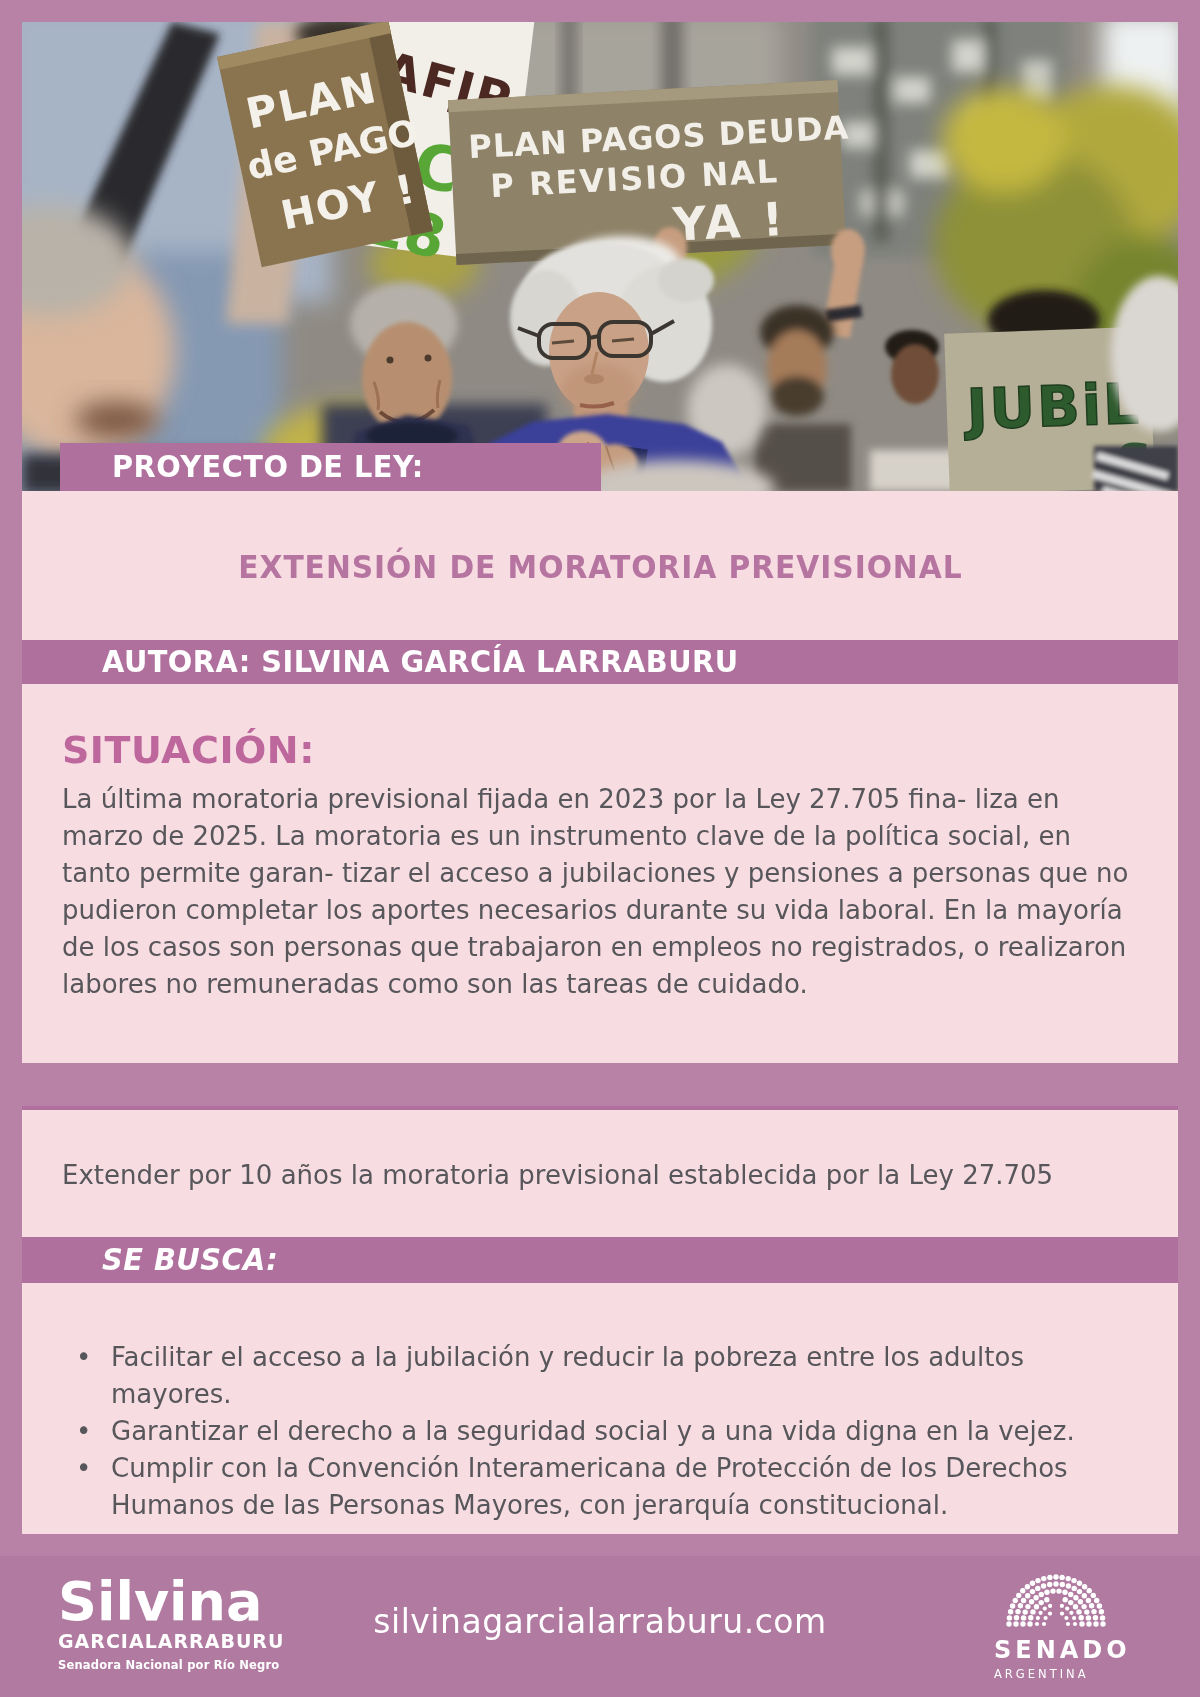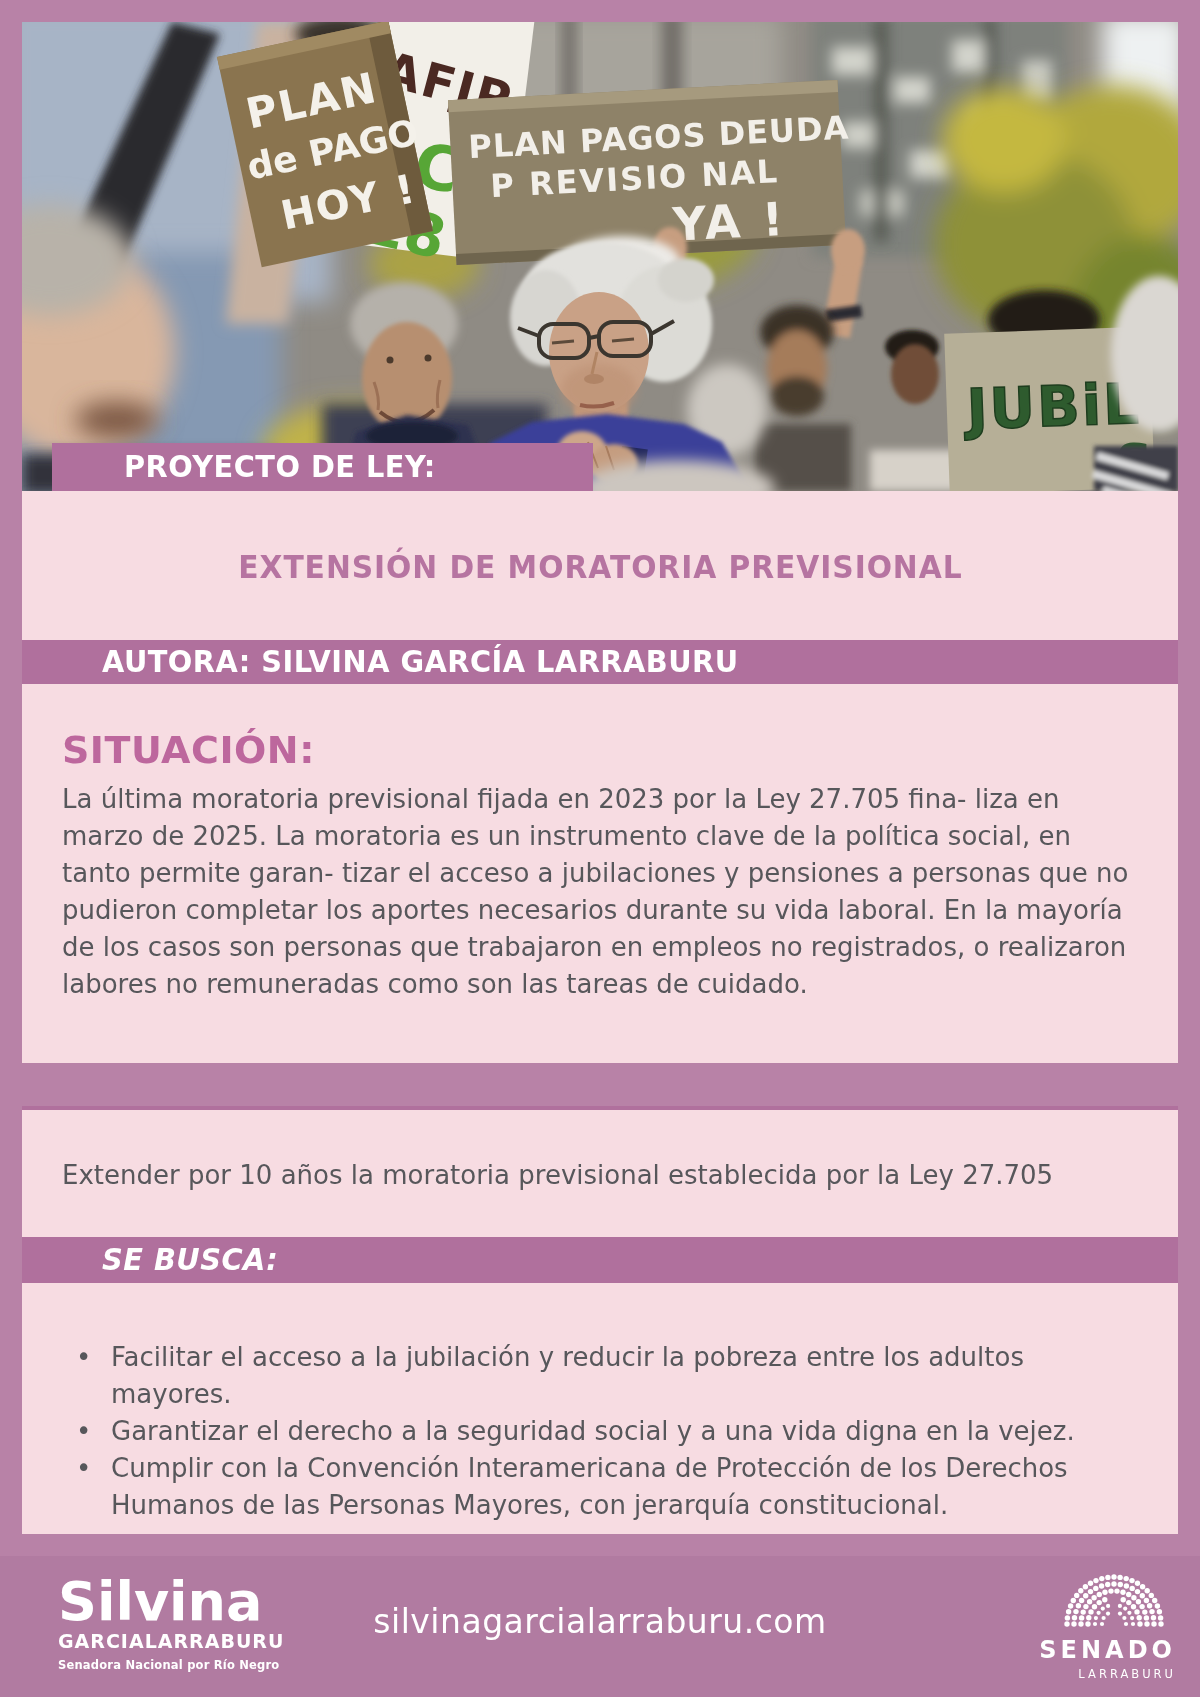--- a/index.html
+++ b/index.html
@@ -7,21 +7,21 @@
     --title-color:#b674a1; --label-color:#bd679d; --body-color:#57575b; --banner-text:#ffffff;
   }
   html,body{margin:0;padding:0;}
   body{font-family:"DejaVu Sans", sans-serif; background:#888;}
   .page{position:relative;width:1200px;height:1697px;background:var(--page-bg);overflow:hidden;margin:0 auto;}
   .photo-wrap{position:absolute;left:22px;top:22px;width:1156px;height:469px;overflow:hidden;background:#8f8b84;}
   .photo-wrap svg{display:block;}
   .banner{position:absolute;background:var(--banner-bg);color:var(--banner-text);
           font-weight:bold;font-size:30px;letter-spacing:.5px;}
   .banner .bt{display:inline-block;transform:scaleX(.96);transform-origin:left center;}
-  .kicker-banner{left:52px;top:443px;width:541px;height:64px;line-height:47px;padding-left:72px;box-sizing:border-box;}
+  .kicker-banner{left:60px;top:443px;width:541px;height:64px;line-height:47px;padding-left:52px;box-sizing:border-box;}
   .full-banner{left:22px;width:1156px;box-sizing:border-box;padding-left:80px;}
   .autora-banner{top:640px;height:44px;line-height:44px;}
   .propuesta-banner{top:1106px;height:47px;line-height:47px;text-decoration:underline;}
   .sebusca-banner{top:1237px;height:62px;line-height:46px;font-style:italic;}
   .panel{position:absolute;left:22px;width:1156px;background:var(--panel-bg);box-sizing:border-box;}
   .title-panel{top:491px;height:149px;text-align:center;}
   .doc-title{margin-top:57px;font-size:32px;font-weight:bold;color:var(--title-color);letter-spacing:1px;}
   .doc-title .bt{display:inline-block;transform:scaleX(.93);transform-origin:center;}
   .situacion-panel{top:684px;height:379px;padding:44px 36px 0 40px;}
   .sec-label{font-size:38px;font-weight:bold;color:var(--label-color);letter-spacing:.5px;}
@@ -30,21 +30,21 @@
   .sebusca-panel{top:1283px;height:251px;}
   .sebusca-panel ul{margin:56px 0 0 0;padding:0 40px 0 54px;list-style:none;}
   .sebusca-panel li{position:relative;padding-left:35px;font-size:26px;line-height:37px;color:var(--body-color);}
   .sebusca-panel li::before{content:"\2022";position:absolute;left:0;top:0;color:var(--body-color);}
   .footer{position:absolute;left:0;top:1556px;width:1200px;height:141px;background:var(--footer-bg);color:#fff;}
   .brand{position:absolute;left:58px;top:20px;}
   .brand-name{font-size:54px;font-weight:bold;line-height:.95;letter-spacing:0;}
   .brand-surname{font-size:19px;font-weight:bold;letter-spacing:1px;margin-top:3px;}
   .brand-tagline{font-size:11.5px;font-weight:bold;margin-top:6px;letter-spacing:.2px;}
   .website{position:absolute;left:0;right:0;top:46px;text-align:center;font-size:33px;letter-spacing:.5px;}
-  .senate{position:absolute;right:24px;top:14px;width:170px;text-align:right;}
+  .senate{position:absolute;right:36px;top:14px;width:170px;text-align:left;}
   .senate-name{font-size:24px;font-weight:bold;letter-spacing:4px;margin-top:2px;}
   .senate-country{font-size:11.5px;letter-spacing:3px;margin-top:3px;}
 </style>
 </head>
 <body>
 
 <div class="page">
 
   <div class="photo-wrap">
     <svg width="1156" height="469" viewBox="0 0 1156 469" xmlns="http://www.w3.org/2000/svg">
@@ -352,17 +352,17 @@
             <circle cx="28.8" cy="20.8" r="2.7"></circle>
             <circle cx="24.7" cy="25.4" r="2.7"></circle>
             <circle cx="21.3" cy="30.5" r="2.7"></circle>
             <circle cx="18.6" cy="36.0" r="2.7"></circle>
             <circle cx="16.6" cy="41.8" r="2.7"></circle>
             <circle cx="15.4" cy="47.9" r="2.7"></circle>
             <circle cx="15.0" cy="54.0" r="2.7"></circle>
           </g>
       </svg>
       <div class="senate-name">SENADO</div>
-      <div class="senate-country">LARRABURU</div>
+      <div class="senate-country">ARGENTINA</div>
     </div>
   </div>
 
 </div>
 
 </body></html>

